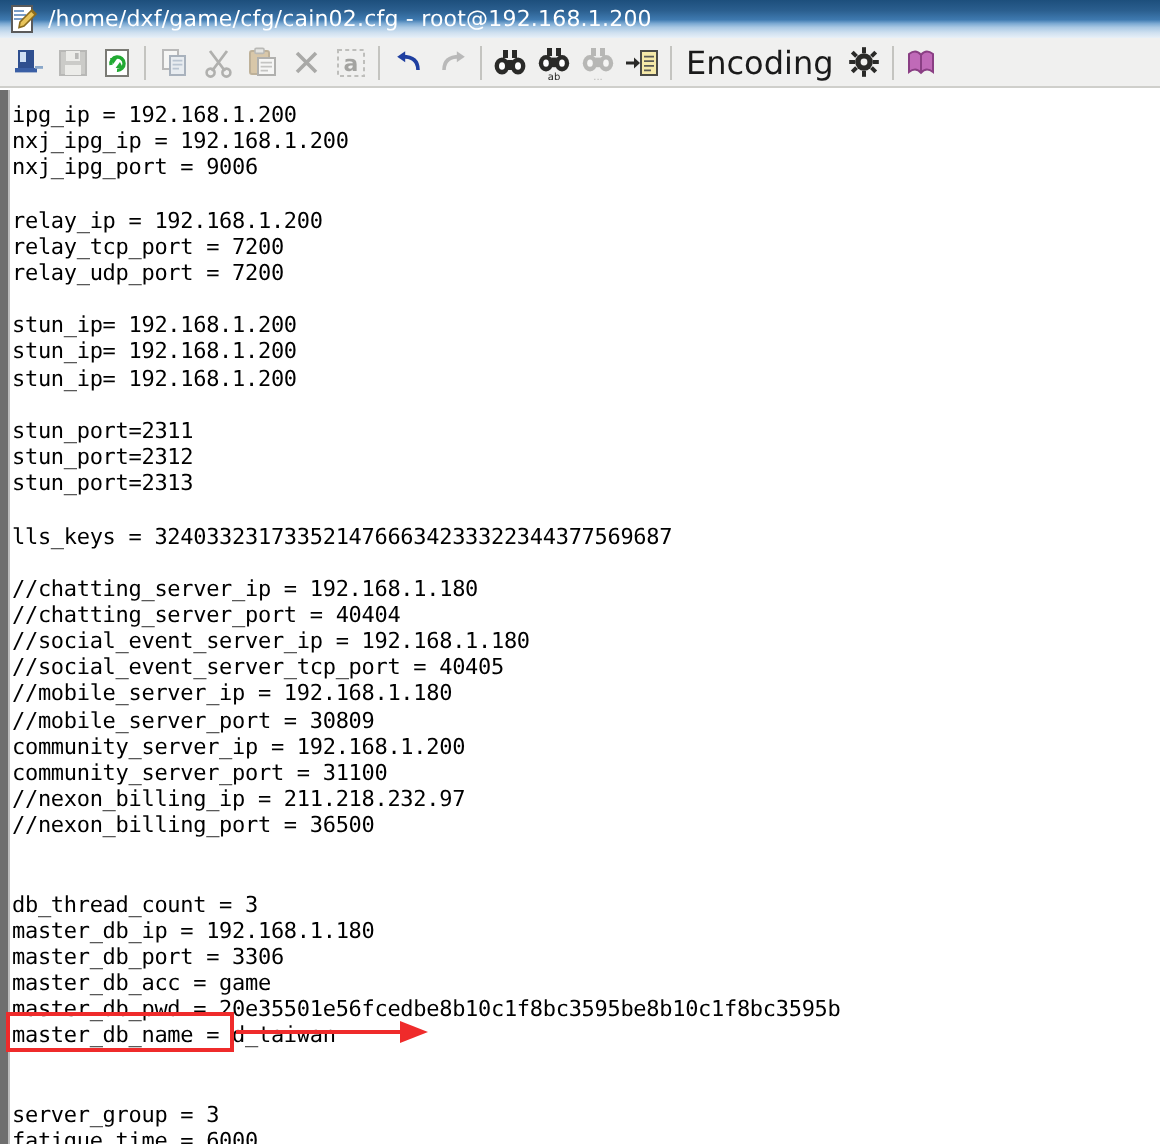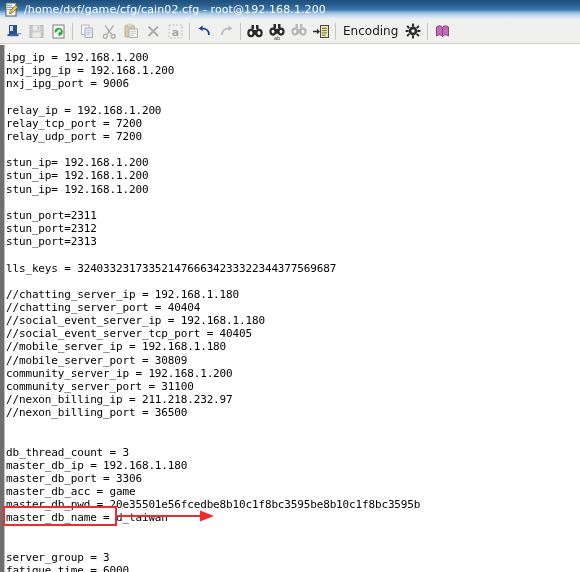--- a/index.html
+++ b/index.html
@@ -69,21 +69,21 @@
   }
   .tb-sep {
     width: 1px;
     height: 17px;
     background: #c4c4c0;
     margin: 0 3px;
     flex: 0 0 auto;
   }
   .tb-label {
     font-family: "DejaVu Sans", sans-serif;
-    font-size: 12px;
+    font-size: 16px;
     color: #1a1a1a;
     padding: 0 4px 0 4px;
     white-space: nowrap;
     flex: 0 0 auto;
   }
   .tb-btn svg { display: block; }
   .dim { opacity: 0.42; }
 
   
   .editor {

